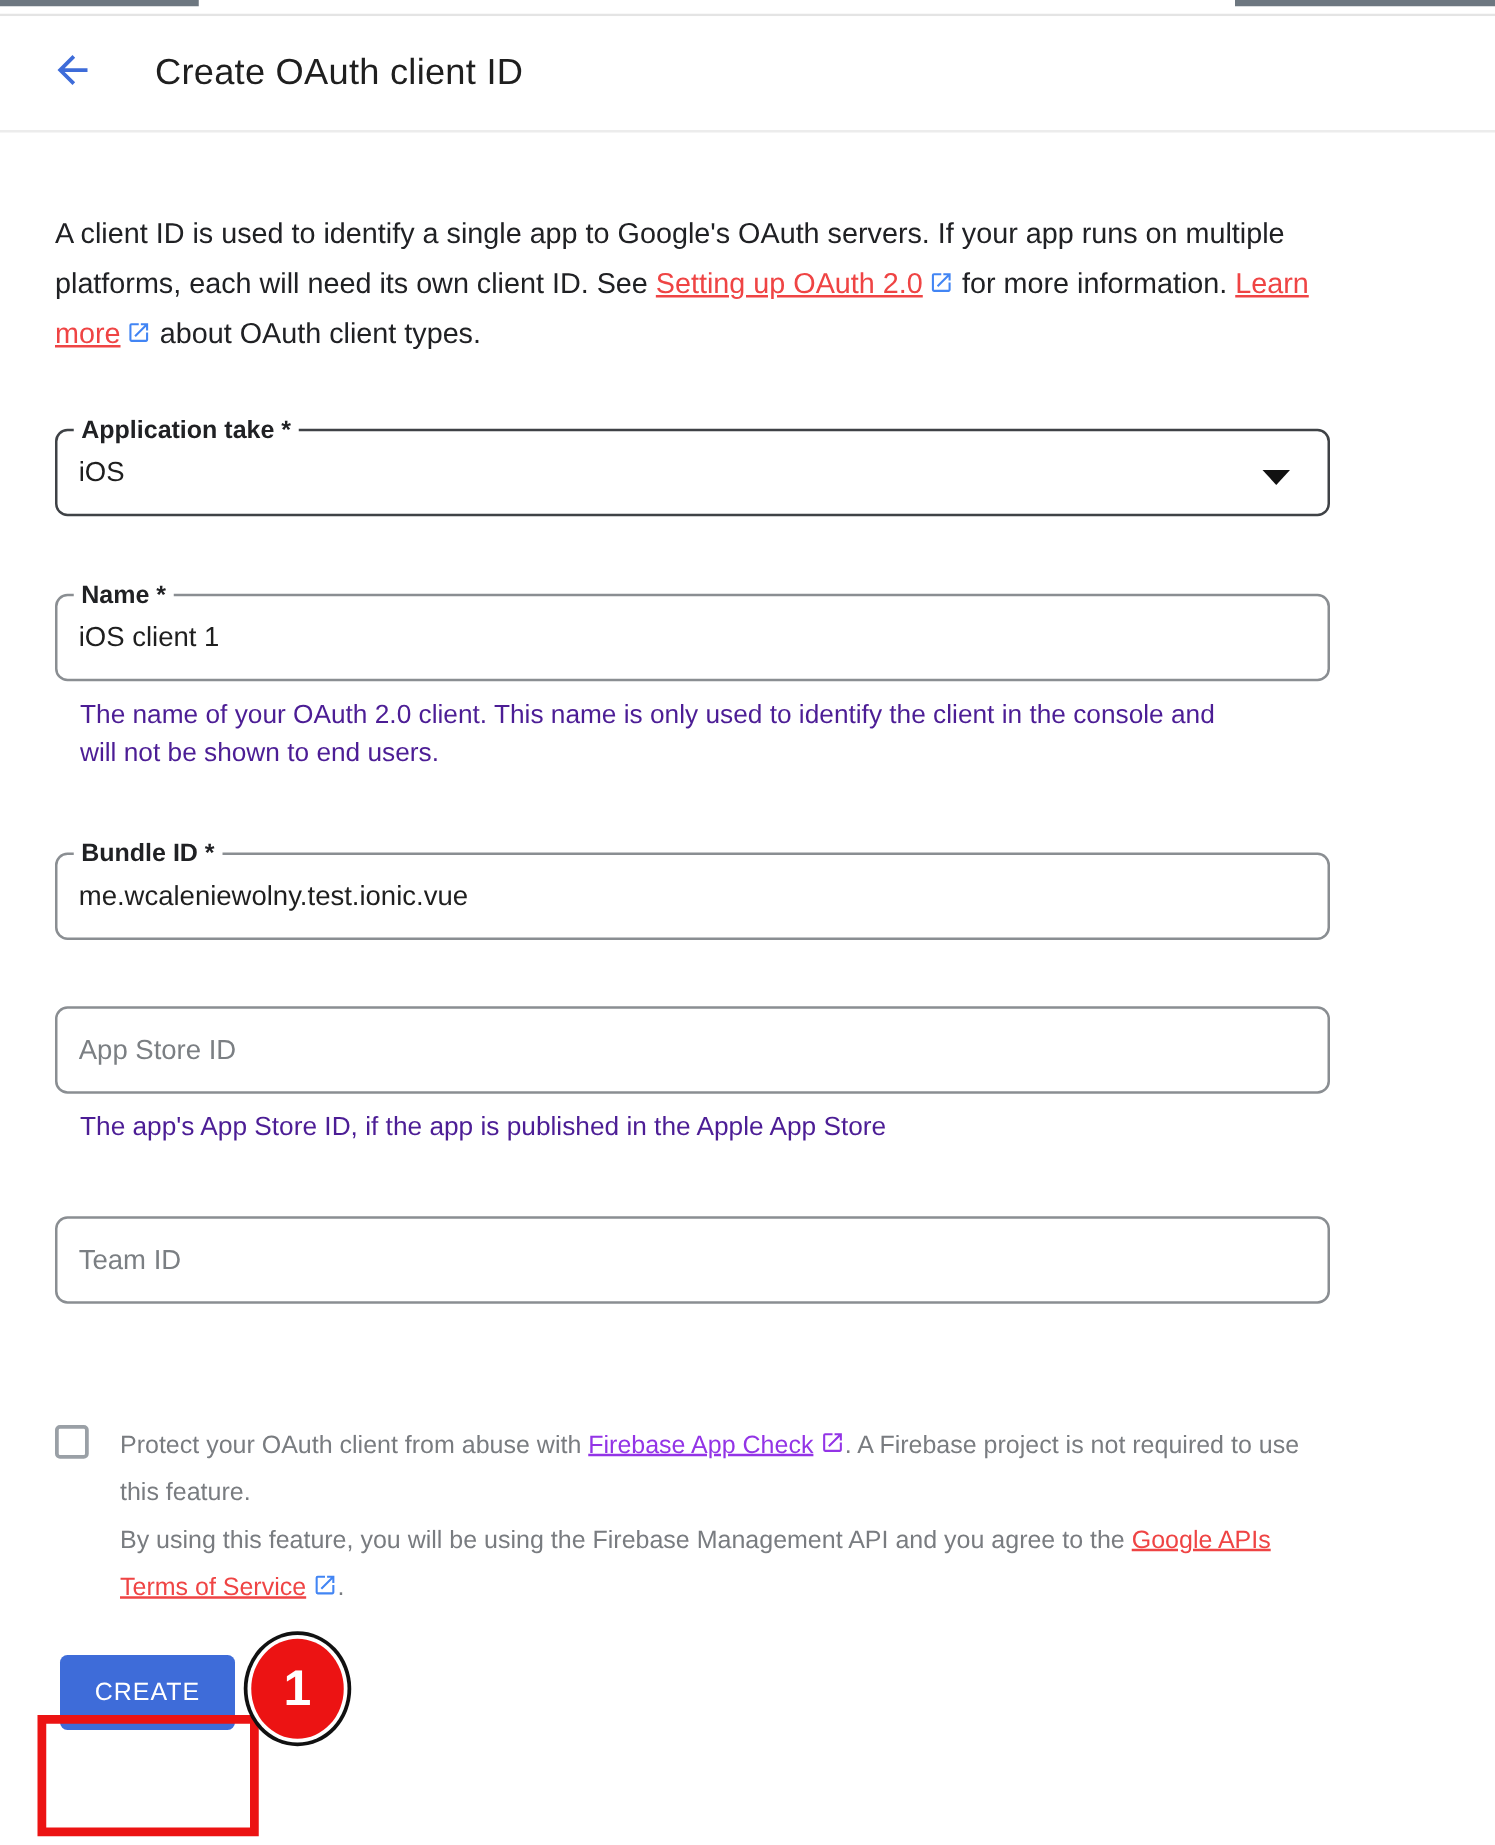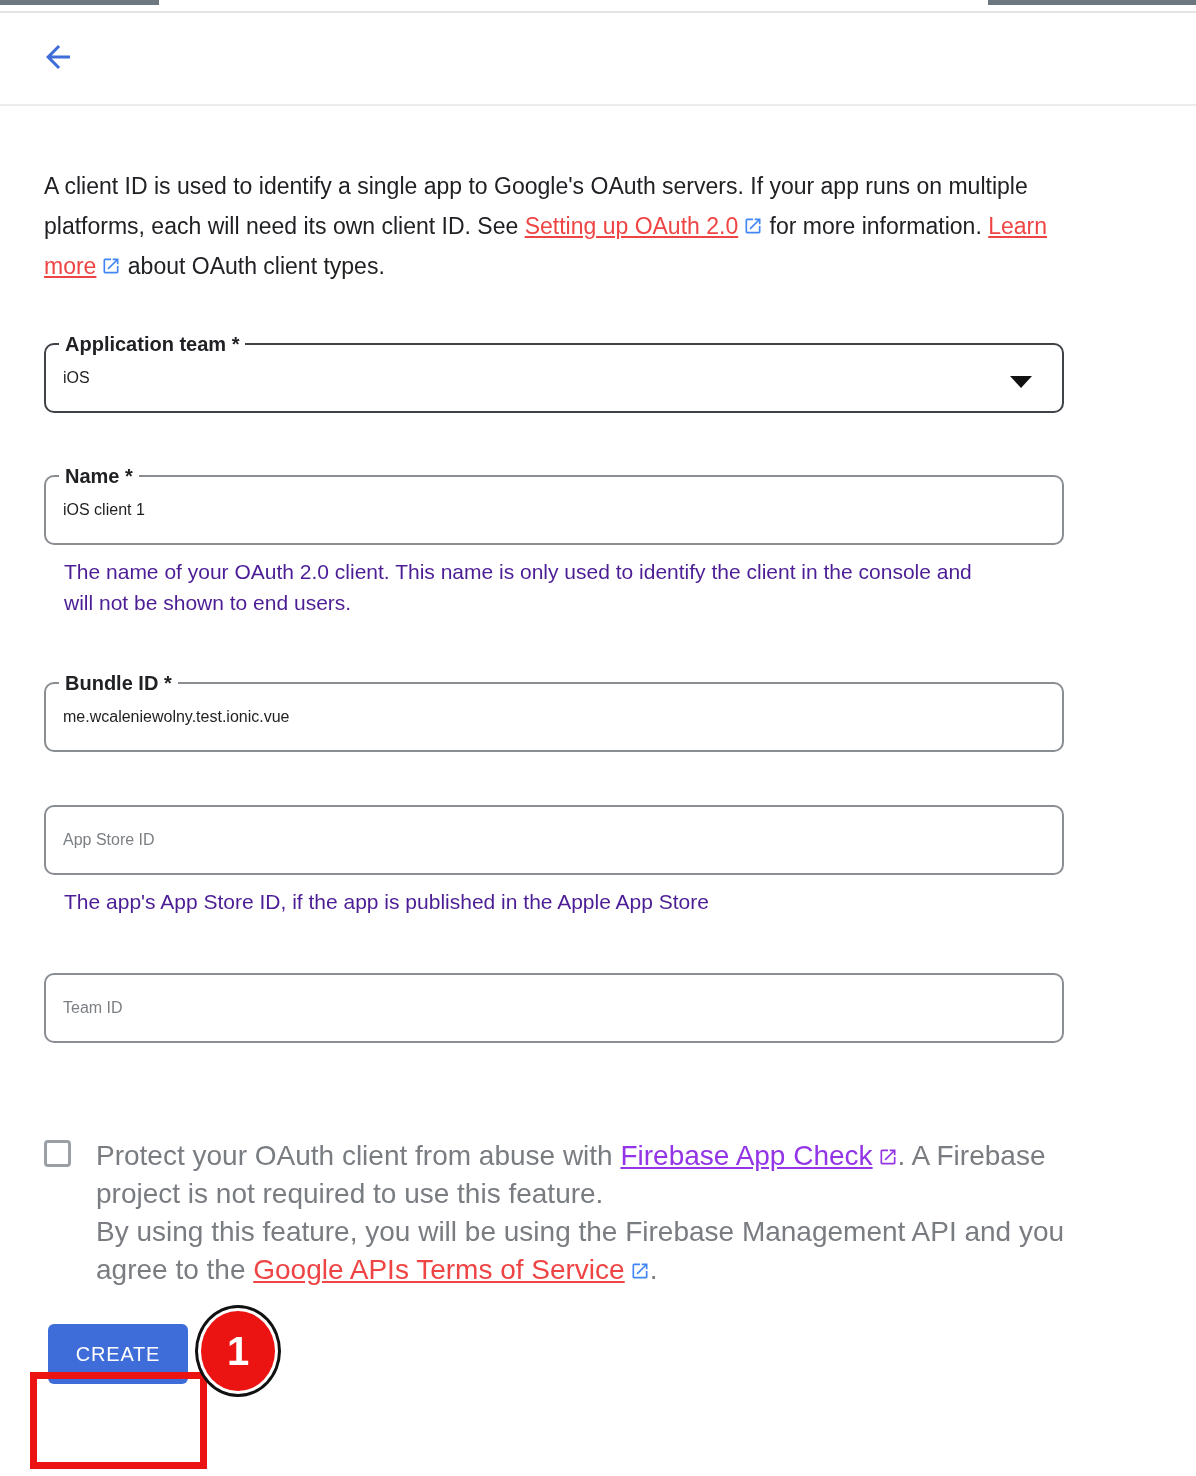--- a/index.html
+++ b/index.html
@@ -39,21 +39,21 @@
     background:#fff;
   }
   .field.notched { border:2px solid #8a8e92; }
   .field.dark { border:2px solid #3f4246; }
   .field .notch-label {
     position:absolute; top:-14px; left:13px; background:#fff; padding:0 6px;
     font-size:20px; font-weight:700; color:#202124; line-height:26px; white-space:nowrap;
   }
   .field input, .field .value {
     width:100%; height:100%; border:none; outline:none; background:transparent;
-    font-family:"Liberation Sans", sans-serif; font-size:16px; color:#1f1f1f;
+    font-family:"Liberation Sans", sans-serif; font-size:22px; color:#1f1f1f;
     padding:0 60px 0 17px; display:flex; align-items:center;
   }
   .field input::placeholder { color:#7b7f83; opacity:1; }
   .plain { border:2px solid #8a8e92; }
   .dd-arrow {
     position:absolute; right:30px; top:31px; width:0; height:0;
     border-left:11px solid transparent; border-right:11px solid transparent;
     border-top:12px solid #111; cursor:pointer;
   }
   .helper {
@@ -67,21 +67,21 @@
   .mt-appstore { margin-top:53px; }
   .mt-team { margin-top:56px; }
 
   
   .firebase-row { margin-top:94px; display:flex; align-items:flex-start; }
   .checkbox {
     width:27px; height:27px; border:3px solid #9aa0a6; border-radius:4px;
     margin-top:3px; flex:0 0 auto; cursor:pointer; background:#fff;
   }
   .firebase-text {
-    margin-left:25px; width:975px; font-size:28px; line-height:38px; color:#797c80;
+    margin-left:25px; width:975px; font-size:20px; line-height:38px; color:#797c80;
   }
   .firebase-p2 { margin-top:0; }
 
   .note { margin-top:40px; font-size:23px; color:#111; }
 
   .actions { margin-top:35px; display:flex; align-items:center; }
   .create-btn {
     width:140px; height:60px; margin-left:4px; background:#3e6cd9; color:#fff;
     border:none; border-radius:6px; font-family:"Liberation Sans", sans-serif;
     font-size:20px; font-weight:500; letter-spacing:0.8px; cursor:pointer;
@@ -110,32 +110,33 @@
 <div class="top-hairline"></div>
 
 <div class="header">
   <div class="back-btn">
     <span class="icon">
       <svg width="36" height="36" viewBox="0 0 24 24" fill="#3e6cd9">
           <path d="M20 11H7.83l5.59-5.59L12 4l-8 8 8 8 1.41-1.41L7.83 13H20v-2z"></path>
         </svg>
     </span>
   </div>
+  <h1 class="page-title">Create OAuth client ID</h1>
 </div>
 
 <div class="content">
 
   <p class="intro"><span>A client ID is used to identify a single app to Google's OAuth servers. If your app runs on multiple platforms, each will need its own client ID. See </span><a class="lnk">Setting up OAuth 2.0</a><span class="ext-icon"><svg viewBox="0 0 24 24" fill="#4285f4">
           <path d="M19 19H5V5h7V3H5a2 2 0 0 0-2 2v14a2 2 0 0 0 2 2h14c1.1 0 2-.9 2-2v-7h-2v7zM14 3v2h3.59l-9.83 9.83 1.41 1.41L19 6.41V10h2V3h-7z"></path>
         </svg></span><span> for more information. </span><a class="lnk">Learn more</a><span class="ext-icon"><svg viewBox="0 0 24 24" fill="#4285f4">
           <path d="M19 19H5V5h7V3H5a2 2 0 0 0-2 2v14a2 2 0 0 0 2 2h14c1.1 0 2-.9 2-2v-7h-2v7zM14 3v2h3.59l-9.83 9.83 1.41 1.41L19 6.41V10h2V3h-7z"></path>
         </svg></span><span> about OAuth client types.</span></p>
 
   <div class="field dark mt-apptype">
-    <span class="notch-label">Application team *</span>
+    <span class="notch-label">Application take *</span>
     <div class="value">iOS</div>
     <div class="dd-arrow"></div>
   </div>
 
   <div class="field notched mt-name">
     <span class="notch-label">Name *</span>
     <input type="text" value="iOS client 1" style="">
   </div>
   <p class="helper">The name of your OAuth 2.0 client. This name is only used to identify the client in the console and will not be shown to end users.</p>
 

